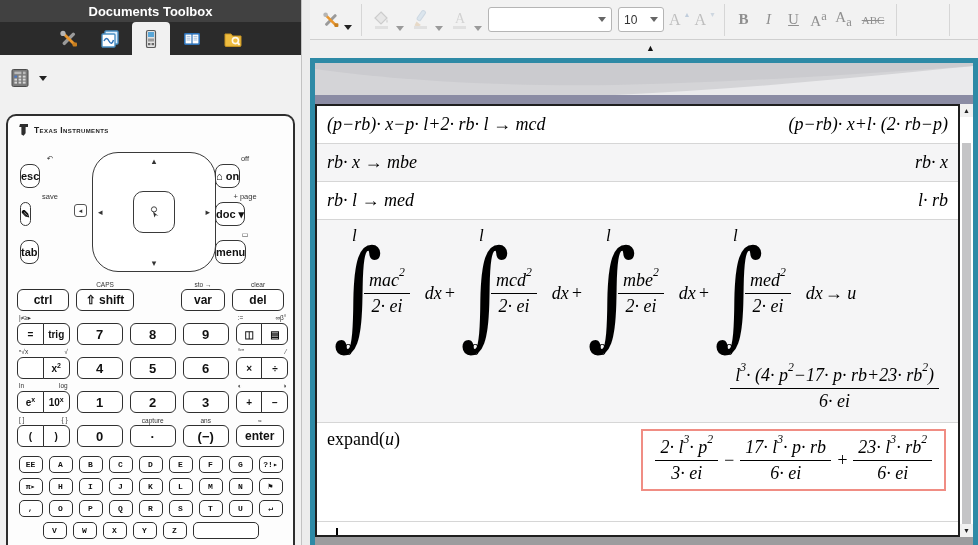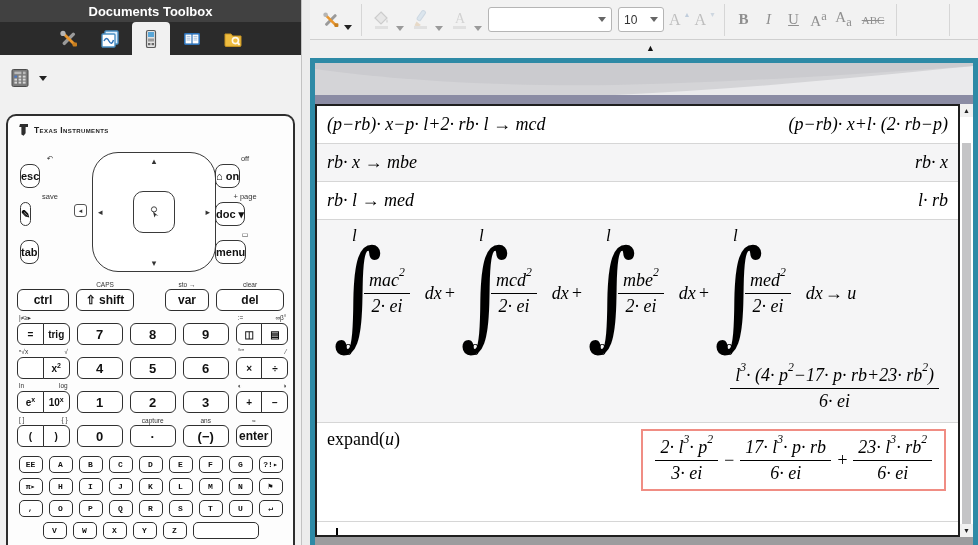--- a/index.html
+++ b/index.html
@@ -229,21 +229,21 @@
             <div class="khint">CAPS</div>
             <button class="key" style="width: 58px;">⇧ shift</button>
           </div>
           <div class="kgap"></div>
           <div class="kcell wide">
             <div class="khint">sto →</div>
             <button class="key" style="width: 44px;">var</button>
           </div>
           <div class="kcell wide">
             <div class="khint">clear</div>
-            <button class="key" style="width: 68px;">del</button>
+            <button class="key" style="width: 52px;">del</button>
           </div>
         </div>
         <div class="kp-row">
           <div class="kcell pair">
             <div class="khints">
               <span>|≠≥▸</span>
               <span> </span>
             </div>
             <div class="pairkeys">
               <button class="key">=</button>
@@ -359,21 +359,21 @@
           <div class="kcell digit">
             <div class="khint">capture</div>
             <button class="key">·</button>
           </div>
           <div class="kcell digit">
             <div class="khint">ans</div>
             <button class="key">(−)</button>
           </div>
           <div class="kcell wide">
             <div class="khint">≈</div>
-            <button class="key" style="width: 36px; text-align: center;">enter</button>
+            <button class="key" style="width: 48px; text-align: center;">enter</button>
           </div>
         </div>
       </div>
     <div class="kp-alpha" id="kp-alpha">
         <div class="al-row">
           <button class="akey">EE</button>
           <button class="akey">A</button>
           <button class="akey">B</button>
           <button class="akey">C</button>
           <button class="akey">D</button>

